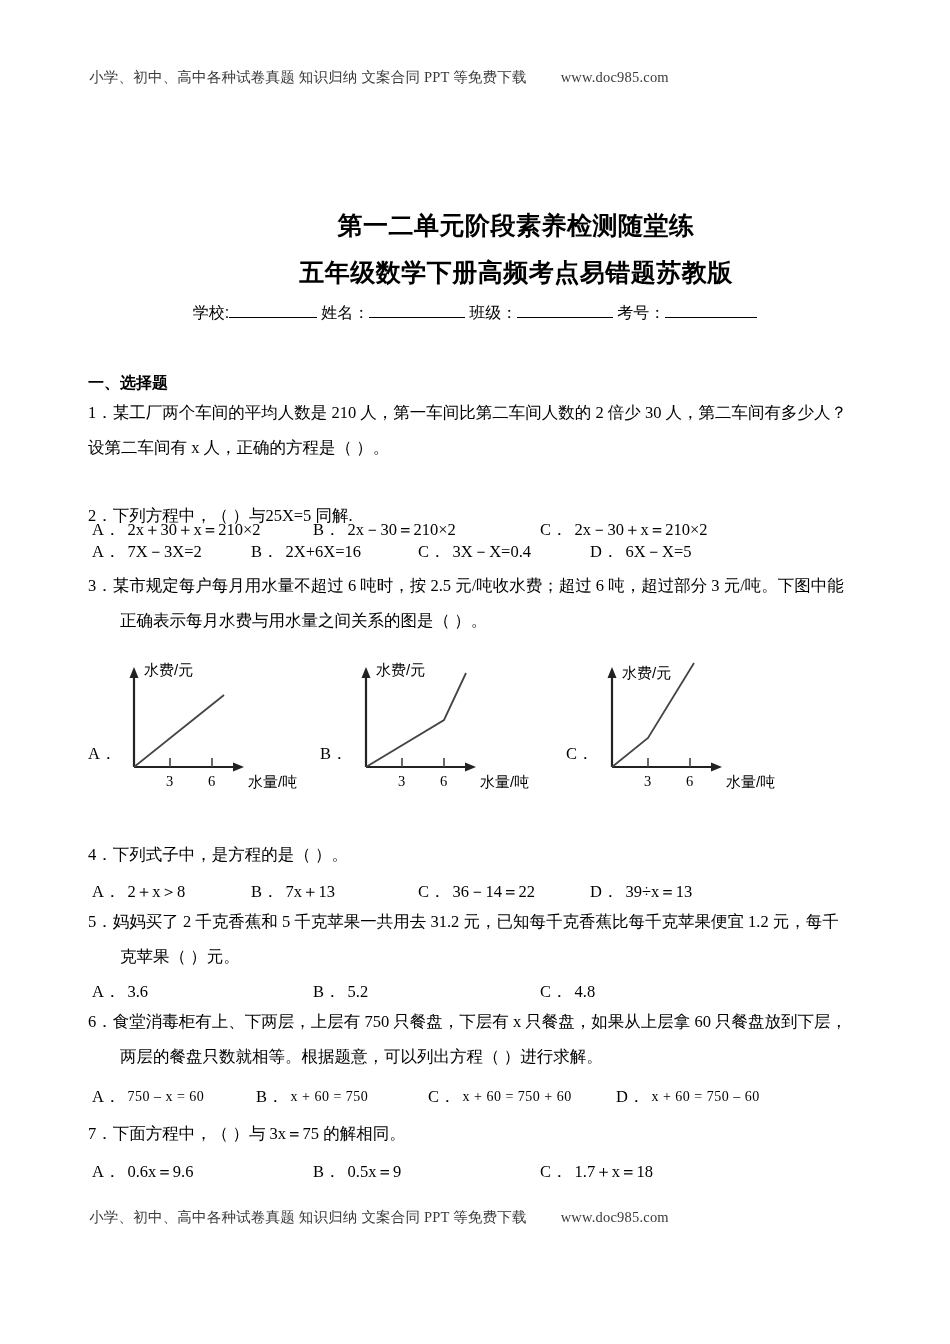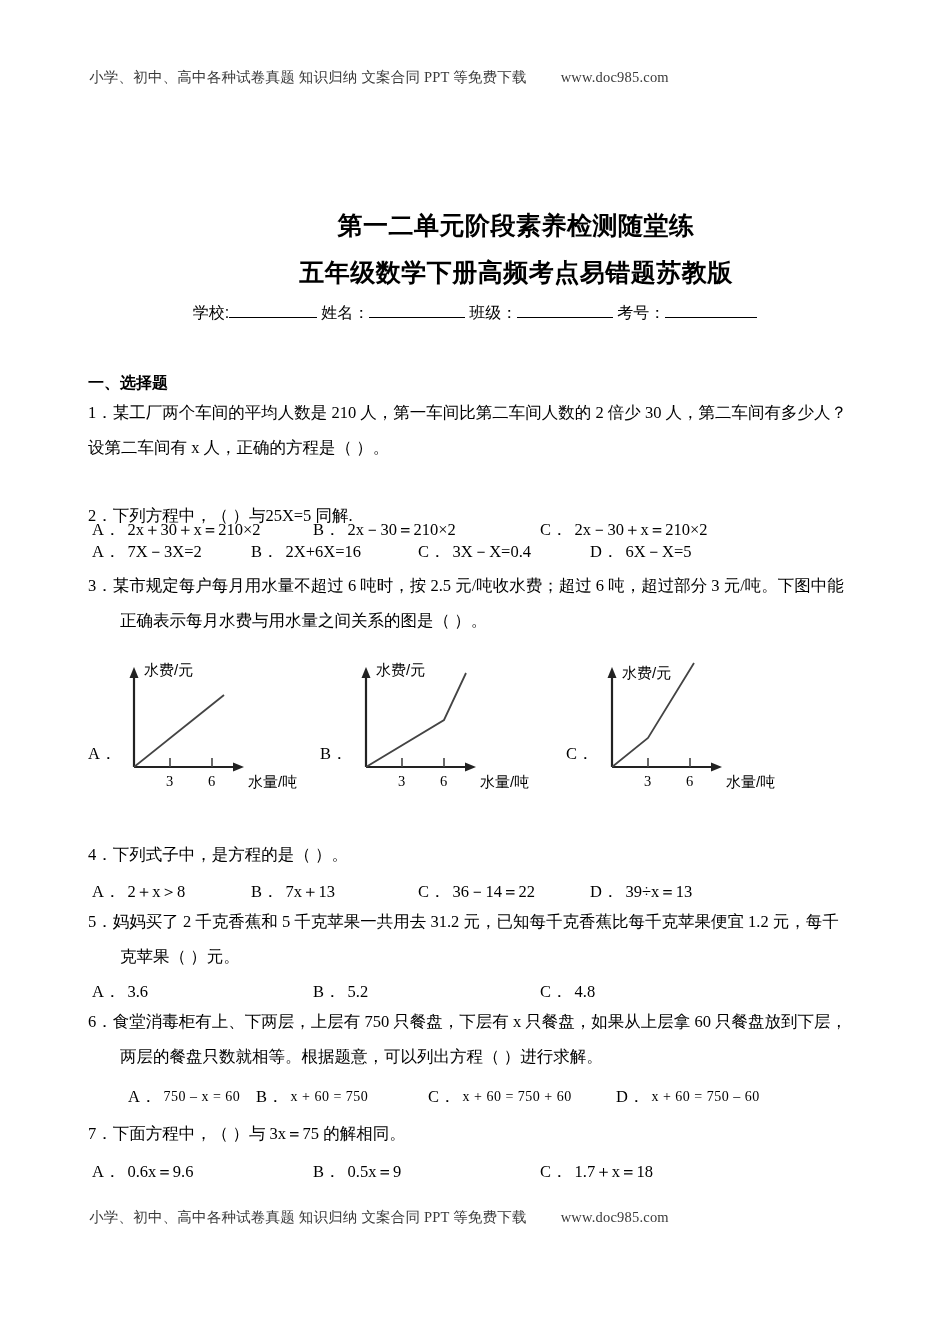--- a/index.html
+++ b/index.html
@@ -278,21 +278,21 @@
   <div class="qline indent" style="top:947px;">克苹果（   ）元。</div>
   <div class="opts" style="top:981px;">
     <span class="opt" style="left:4px;"><span class="k">A．</span><span class="expr">3.6</span></span>
     <span class="opt" style="left:225px;"><span class="k">B．</span><span class="expr">5.2</span></span>
     <span class="opt" style="left:452px;"><span class="k">C．</span><span class="expr">4.8</span></span>
   </div>
 
   <div class="qline" style="top:1012px;">6．食堂消毒柜有上、下两层，上层有 750 只餐盘，下层有 x 只餐盘，如果从上层拿 60 只餐盘放到下层，</div>
   <div class="qline indent" style="top:1047px;">两层的餐盘只数就相等。根据题意，可以列出方程（   ）进行求解。</div>
   <div class="opts" style="top:1086px;">
-    <span class="opt math" style="left:4px;margin-left:36px;"><span class="k">A．</span><span class="expr">750 – x = 60</span></span>
+    <span class="opt math" style="left:4px;"><span class="k">A．</span><span class="expr">750 – x = 60</span></span>
     <span class="opt math" style="left:168px;"><span class="k">B．</span><span class="expr">x + 60 = 750</span></span>
     <span class="opt math" style="left:340px;"><span class="k">C．</span><span class="expr">x + 60 = 750 + 60</span></span>
     <span class="opt math" style="left:528px;"><span class="k">D．</span><span class="expr">x + 60 = 750 – 60</span></span>
   </div>
 
   <div class="qline" style="top:1124px;">7．下面方程中，（   ）与 3x＝75 的解相同。</div>
   <div class="opts" style="top:1161px;">
     <span class="opt" style="left:4px;"><span class="k">A．</span><span class="expr">0.6x＝9.6</span></span>
     <span class="opt" style="left:225px;"><span class="k">B．</span><span class="expr">0.5x＝9</span></span>
     <span class="opt" style="left:452px;"><span class="k">C．</span><span class="expr">1.7＋x＝18</span></span>

